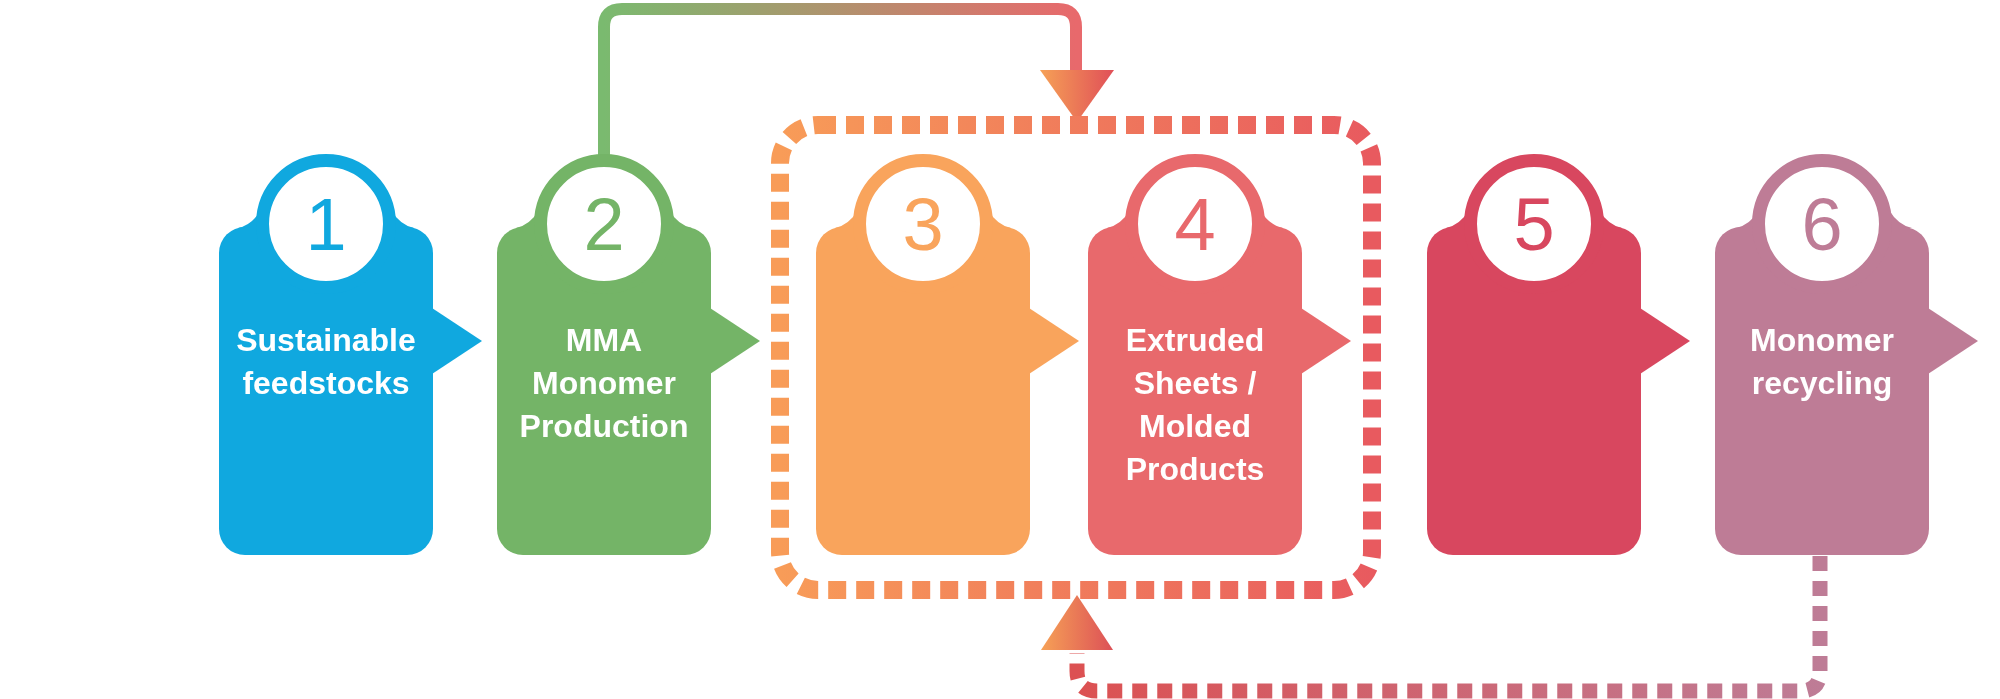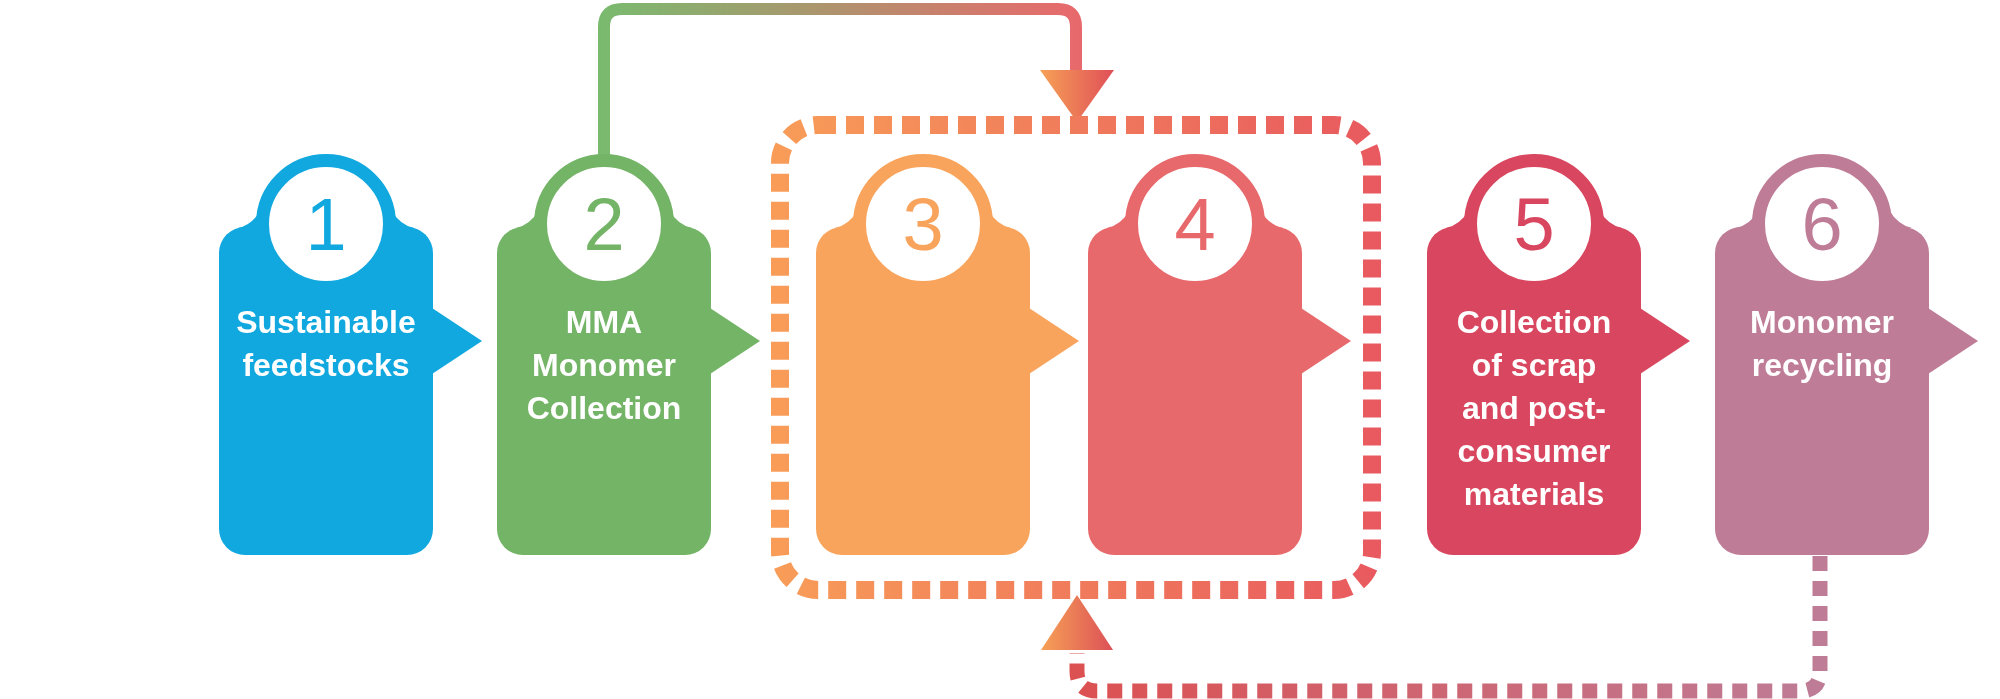--- a/index.html
+++ b/index.html
@@ -26,21 +26,21 @@
     position:absolute;left:37px;top:154px;width:140px;height:140px;
     box-sizing:border-box;border:13px solid #000;border-radius:50%;
     background:#ffffff;
     display:flex;align-items:center;justify-content:center;
   }
   .block .num{
     font-size:74px;font-weight:400;line-height:1;
     transform:translateY(1px);
   }
   .block .label{
-    position:absolute;left:-10px;top:301px;width:234px;
+    position:absolute;left:-10px;top:319px;width:234px;
     text-align:center;color:#ffffff;
     font-size:32px;line-height:43px;font-weight:700;
     white-space:pre-line;
   }
 </style>
 </head>
 <body>
 
 <div class="stage">
 
@@ -101,50 +101,49 @@
   </div>
 
   <div class="block" style="left:497px">
     <div class="body" style="background-color: rgb(116, 180, 103);"></div>
     <div class="pointer" style="border-left-color: rgb(116, 180, 103);"></div>
     <div class="badge" style="border-color: rgb(116, 180, 103);">
       <span class="num" style="color: rgb(116, 180, 103);">2</span>
     </div>
     <div class="label">MMA
 Monomer
-Collection</div>
+Production</div>
   </div>
 
   <div class="block" style="left:816px">
     <div class="body" style="background-color: rgb(249, 164, 92);"></div>
     <div class="pointer" style="border-left-color: rgb(249, 164, 92);"></div>
     <div class="badge" style="border-color: rgb(249, 164, 92);">
       <span class="num" style="color: rgb(249, 164, 92);">3</span>
     </div>
   </div>
 
   <div class="block" style="left:1088px">
     <div class="body" style="background-color: rgb(232, 105, 108);"></div>
     <div class="pointer" style="border-left-color: rgb(232, 105, 108);"></div>
     <div class="badge" style="border-color: rgb(232, 105, 108);">
       <span class="num" style="color: rgb(232, 105, 108);">4</span>
     </div>
+    <div class="label">Extruded
+Sheets /
+Molded
+Products</div>
   </div>
 
   <div class="block" style="left:1427px">
     <div class="body" style="background-color: rgb(216, 71, 95);"></div>
     <div class="pointer" style="border-left-color: rgb(216, 71, 95);"></div>
     <div class="badge" style="border-color: rgb(216, 71, 95);">
       <span class="num" style="color: rgb(216, 71, 95);">5</span>
     </div>
-    <div class="label">Collection
-of scrap
-and post-
-consumer
-materials</div>
   </div>
 
   <div class="block" style="left:1715px">
     <div class="body" style="background-color: rgb(190, 124, 150);"></div>
     <div class="pointer" style="border-left-color: rgb(190, 124, 150);"></div>
     <div class="badge" style="border-color: rgb(190, 124, 150);">
       <span class="num" style="color: rgb(190, 124, 150);">6</span>
     </div>
     <div class="label">Monomer
 recycling</div>

